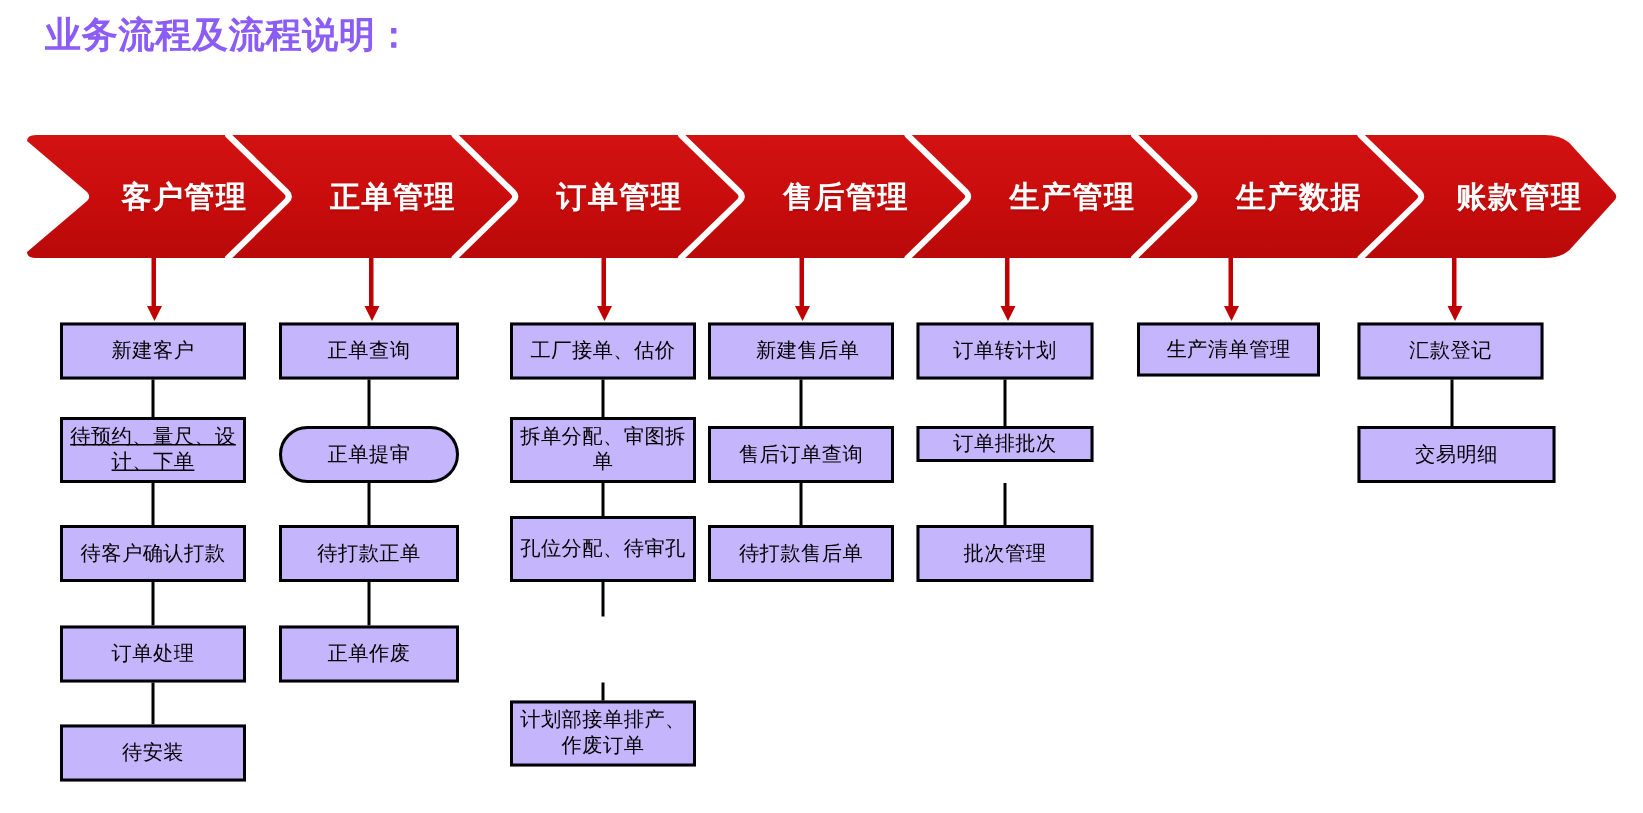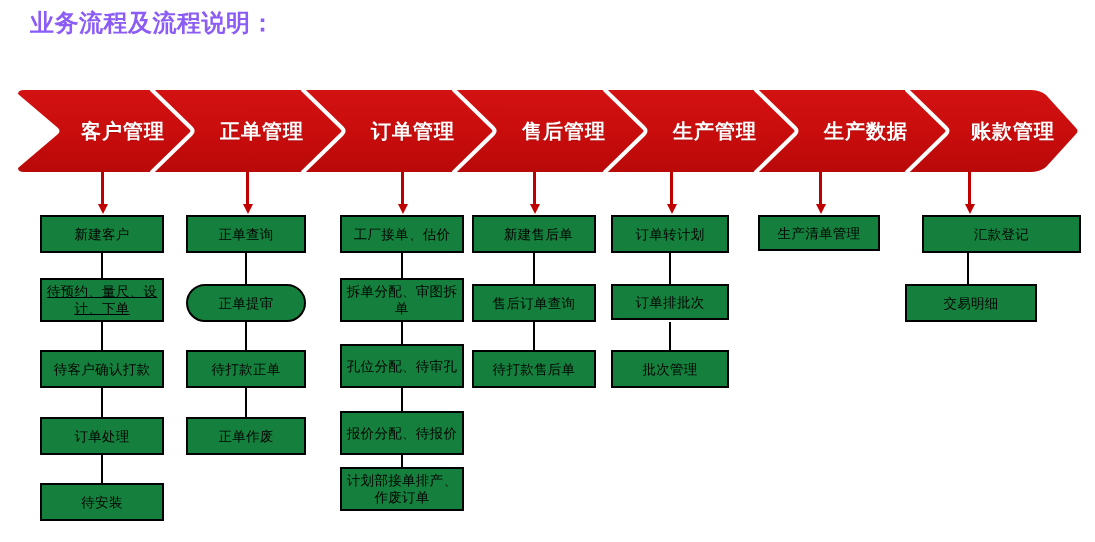--- a/index.html
+++ b/index.html
@@ -63,21 +63,21 @@
     white-space: nowrap;
     text-shadow: 0 1px 1px rgba(0,0,0,0.12);
     pointer-events: none;
   }
 
   
   .flow-box {
     position: absolute;
     box-sizing: border-box;
     border: 2px solid #000000;
-    background: #15803d;
+    background: #c4b5fd;
     color: #000000;
     font-size: 13.5px;
     line-height: 1.25;
     display: flex;
     align-items: center;
     justify-content: center;
     text-align: center;
     padding: 1px 3px;
     letter-spacing: 0.3px;
   }
@@ -197,23 +197,20 @@
   </div>
   <div class="vline" style="left:401px;top:253px;height:25px;"></div>
   <div class="flow-box" style="left:340px;top:278px;width:124px;height:44px;">
     <span class="bx-txt">拆单分配、审图拆单</span>
   </div>
   <div class="vline" style="left:401px;top:322px;height:22px;"></div>
   <div class="flow-box" style="left:340px;top:344px;width:124px;height:44px;">
     <span class="bx-txt">孔位分配、待审孔</span>
   </div>
   <div class="vline" style="left:401px;top:388px;height:23px;"></div>
-  <div class="flow-box" style="left:340px;top:411px;width:124px;height:44px;">
-    <span class="bx-txt">报价分配、待报价</span>
-  </div>
   <div class="vline" style="left:401px;top:455px;height:22px;"></div>
   <div class="flow-box" style="left:340px;top:467px;width:124px;height:44px;">
     <span class="bx-txt">计划部接单排产、作废订单</span>
   </div>
 
   <div class="flow-box" style="left:472px;top:215px;width:124px;height:38px;padding-left:12px;">
     <span class="bx-txt">新建售后单</span>
   </div>
   <div class="vline" style="left:533px;top:253px;height:31px;"></div>
   <div class="flow-box" style="left:472px;top:284px;width:124px;height:38px;">
@@ -221,33 +218,33 @@
   </div>
   <div class="vline" style="left:533px;top:322px;height:28px;"></div>
   <div class="flow-box" style="left:472px;top:350px;width:124px;height:38px;">
     <span class="bx-txt">待打款售后单</span>
   </div>
 
   <div class="flow-box" style="left:611px;top:215px;width:118px;height:38px;">
     <span class="bx-txt">订单转计划</span>
   </div>
   <div class="vline" style="left:669px;top:253px;height:31px;"></div>
-  <div class="flow-box" style="left:611px;top:284px;width:118px;height:36px;">
+  <div class="flow-box" style="left:611px;top:284px;width:118px;height:24px;">
     <span class="bx-txt">订单排批次</span>
   </div>
   <div class="vline" style="left:669px;top:322px;height:28px;"></div>
   <div class="flow-box" style="left:611px;top:350px;width:118px;height:38px;">
     <span class="bx-txt">批次管理</span>
   </div>
 
   <div class="flow-box" style="left:758px;top:215px;width:122px;height:36px;justify-content:center;">
     <span class="bx-txt">生产清单管理</span>
   </div>
 
-  <div class="flow-box" style="left:905px;top:215px;width:159px;height:38px;margin-left:17px;">
+  <div class="flow-box" style="left:905px;top:215px;width:124px;height:38px;">
     <span class="bx-txt">汇款登记</span>
   </div>
   <div class="vline" style="left:967px;top:253px;height:31px;"></div>
   <div class="flow-box" style="left:905px;top:284px;width:132px;height:38px;">
     <span class="bx-txt">交易明细</span>
   </div>
 
 </div>
 
 </body></html>

